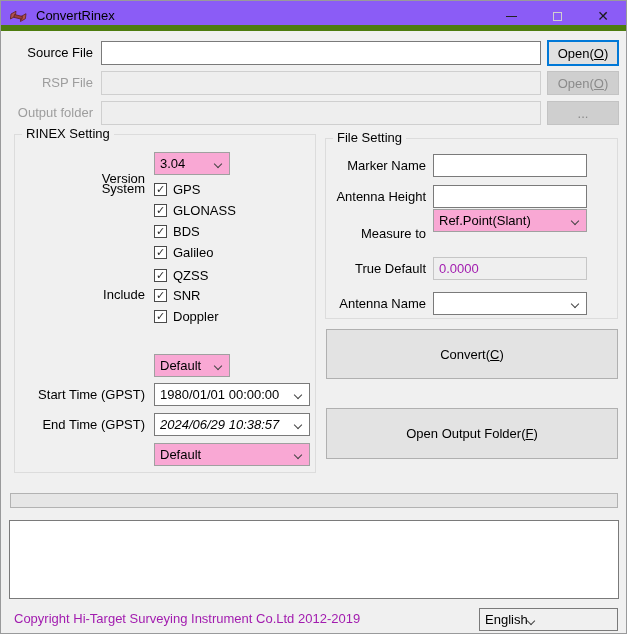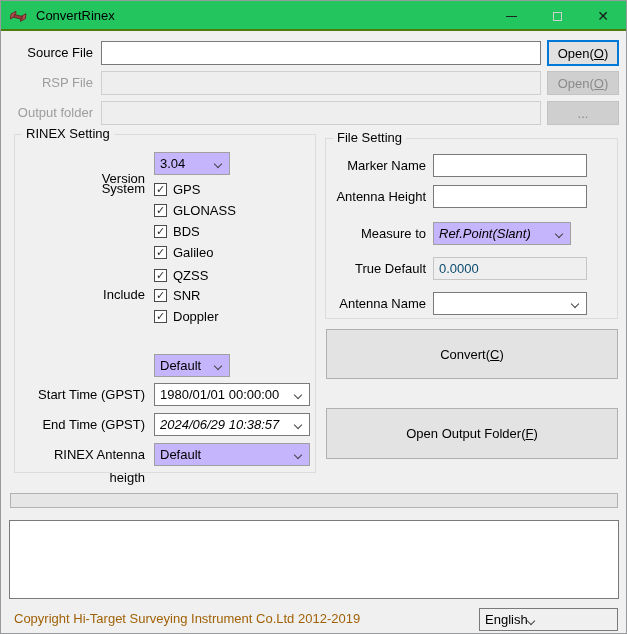--- a/index.html
+++ b/index.html
@@ -8,21 +8,21 @@
     font-family:"Liberation Sans","DejaVu Sans",sans-serif;
     font-size:13px; color:#000; background:#fff;
   }
   .window {
     position:relative; width:627px; height:634px;
     background:#f0f0f0; border:1px solid #999a9b; overflow:hidden;
   }
   
   .titlebar {
     position:absolute; left:0; top:0; width:100%; height:30px;
-    background:#22c55e; border-bottom:2px solid #4d7c0f;
+    background:#8b5cf6; border-bottom:6px solid #4d7c0f;
   }
   .app-icon { position:absolute; left:9px; top:7px; width:17px; height:17px; }
   .title-text { position:absolute; left:35px; top:0; height:30px; line-height:30px; font-size:13px; }
   .winbtn {
     position:absolute; top:0; width:46px; height:30px;
     display:flex; align-items:center; justify-content:center;
     background:transparent; border:none; cursor:default;
   }
   .winbtn-min { right:92px; }
   .winbtn-max { right:46px; }
@@ -49,34 +49,34 @@
   .mnemonic { text-decoration:underline; }
   
   .groupbox { position:absolute; border:1px solid #dcdcdc; }
   .groupbox-legend {
     position:absolute; top:-9px; left:7px; background:#f0f0f0;
     padding:0 4px; line-height:16px; font-size:13px; color:#000;
   }
   .f-label { position:absolute; text-align:right; height:23px; line-height:23px; }
   
   .combo {
-    position:absolute; background:#c4b5fd; border:1px solid #a0a0a0;
+    position:absolute; background:#f9a8d4; border:1px solid #a0a0a0;
     height:23px; line-height:21px; padding:0 22px 0 5px; color:#000; cursor:default;
     white-space:nowrap; overflow:hidden;
   }
   .combo.white { background:#fff; border-color:#7a7a7a; }
   .combo .chev { position:absolute; right:8px; top:8px; }
   .chev {
     display:inline-block; width:6px; height:6px;
     border-right:1px solid #444; border-bottom:1px solid #444;
     transform:rotate(45deg);
   }
   .input-dim {
     position:absolute; background:#efefef; border:1px solid #c6c6c6;
-    height:23px; font:inherit; padding:0 5px; color:#0c4a6e;
+    height:23px; font:inherit; padding:0 5px; color:#a21caf;
   }
   
   .checkrow { position:absolute; height:16px; display:flex; align-items:center; cursor:default; }
   .checkbox {
     width:13px; height:13px; background:#fff; border:1px solid #4a4a4a;
     display:inline-flex; align-items:center; justify-content:center;
     font-size:11px; line-height:11px; color:#2a2a2a; margin-right:6px;
   }
   .checklabel { font-size:13px; }
   
@@ -87,21 +87,21 @@
   
   .progressbar {
     position:absolute; left:9px; top:492px; width:608px; height:15px;
     background:#e6e6e6; border:1px solid #b2b2b2;
   }
   .logarea {
     position:absolute; left:8px; top:519px; width:610px; height:79px;
     background:#fff; border:1px solid #7a7a7a; resize:none; font:inherit;
   }
   .copyright {
-    position:absolute; left:13px; top:610px; font-size:13px; color:#a16207;
+    position:absolute; left:13px; top:610px; font-size:13px; color:#a21caf;
   }
   .lang-combo {
     position:absolute; left:478px; top:607px; width:139px; height:23px;
     background:#f0f0f0; border:1px solid #7a7a7a; line-height:21px;
     padding:0 22px 0 5px; cursor:default;
   }
 </style>
 </head>
 <body>
 
@@ -177,35 +177,34 @@
       </div>
 
     <div class="combo" style="left:139px;top:219px;width:76px;"><span>Default</span><span class="chev"></span></div>
 
     <div class="f-label" style="left:0;top:248px;width:130px;">Start Time (GPST)</div>
     <div class="combo white" style="left:139px;top:248px;width:156px;"><span>1980/01/01 00:00:00</span><span class="chev"></span></div>
 
     <div class="f-label" style="left:0;top:278px;width:130px;">End Time (GPST)</div>
     <div class="combo white" style="left:139px;top:278px;width:156px;font-style:italic;"><span>2024/06/29 10:38:57</span><span class="chev"></span></div>
 
-    <div class="f-label" style="left:0;top:308px;width:130px;">RINEX Antenna heigth</div>
     <div class="combo" style="left:139px;top:308px;width:156px;"><span>Default</span><span class="chev"></span></div>
   </div>
 
   <div class="groupbox" style="left:324px;top:137px;width:293px;height:181px;">
     <span class="groupbox-legend">File Setting</span>
 
     <div class="f-label" style="left:0;top:15px;width:100px;">Marker Name</div>
     <input class="textbox" style="left: 107px; top: 15px; width: 154px; height: 23px;" value="">
 
     <div class="f-label" style="left:0;top:46px;width:100px;">Antenna Height</div>
     <input class="textbox" style="left: 107px; top: 46px; width: 154px; height: 23px;" value="">
 
     <div class="f-label" style="left:0;top:83px;width:100px;">Measure to</div>
-    <div class="combo" style="left:107px;top:83px;width:138px;font-style:italic;"><span>Ref.Point(Slant)</span><span class="chev"></span></div>
+    <div class="combo" style="left:107px;top:70px;width:154px;"><span>Ref.Point(Slant)</span><span class="chev"></span></div>
 
     <div class="f-label" style="left:0;top:118px;width:100px;">True Default</div>
     <input class="input-dim" style="left: 107px; top: 118px; width: 154px;" disabled="" value="0.0000">
 
     <div class="f-label" style="left:0;top:153px;width:100px;">Antenna Name</div>
     <div class="combo white" style="left:107px;top:153px;width:154px;"><span></span><span class="chev"></span></div>
   </div>
 
   <button class="bigbtn" style="left:325px;top:328px;width:292px;height:50px;"><span>Convert(</span><span class="mnemonic">C</span><span>)</span></button>
 

